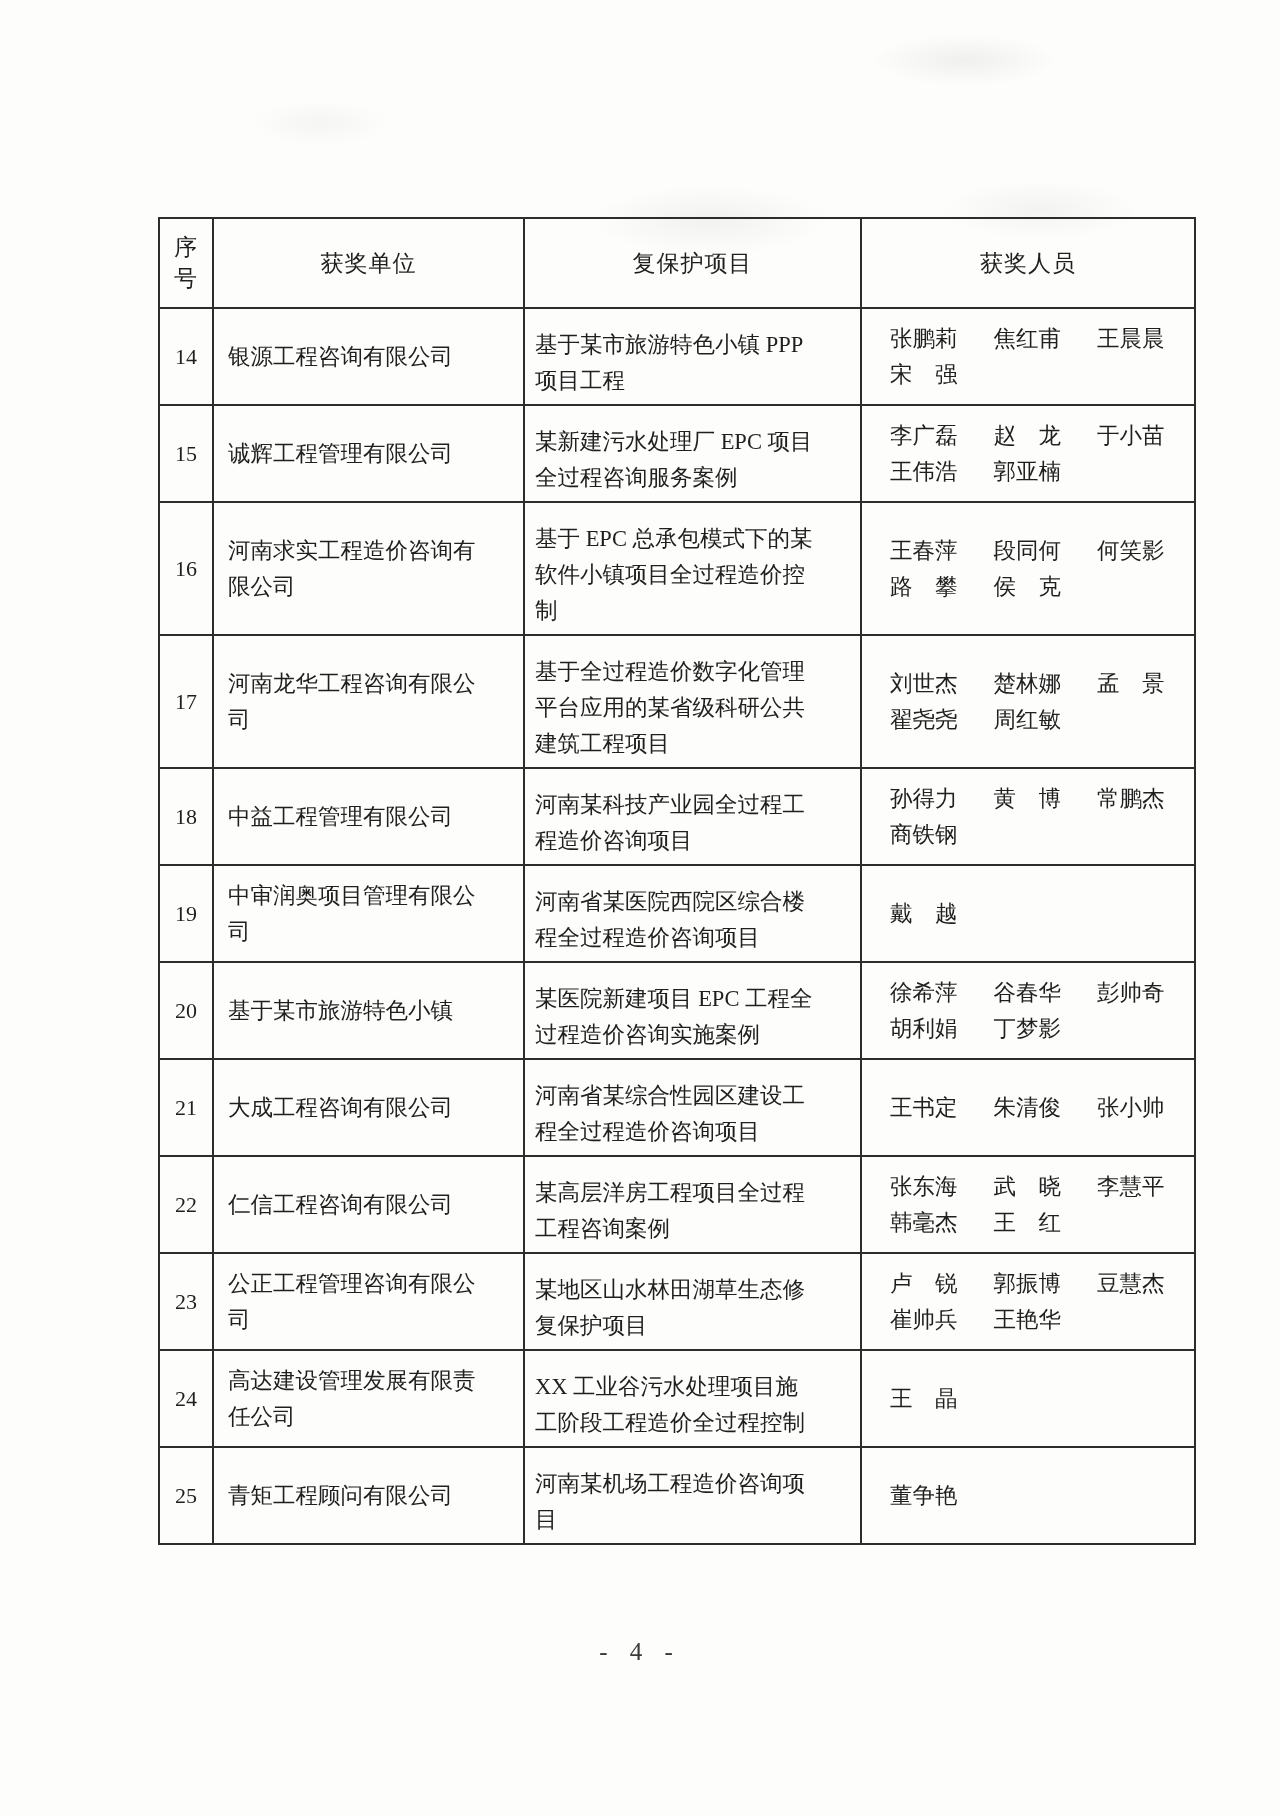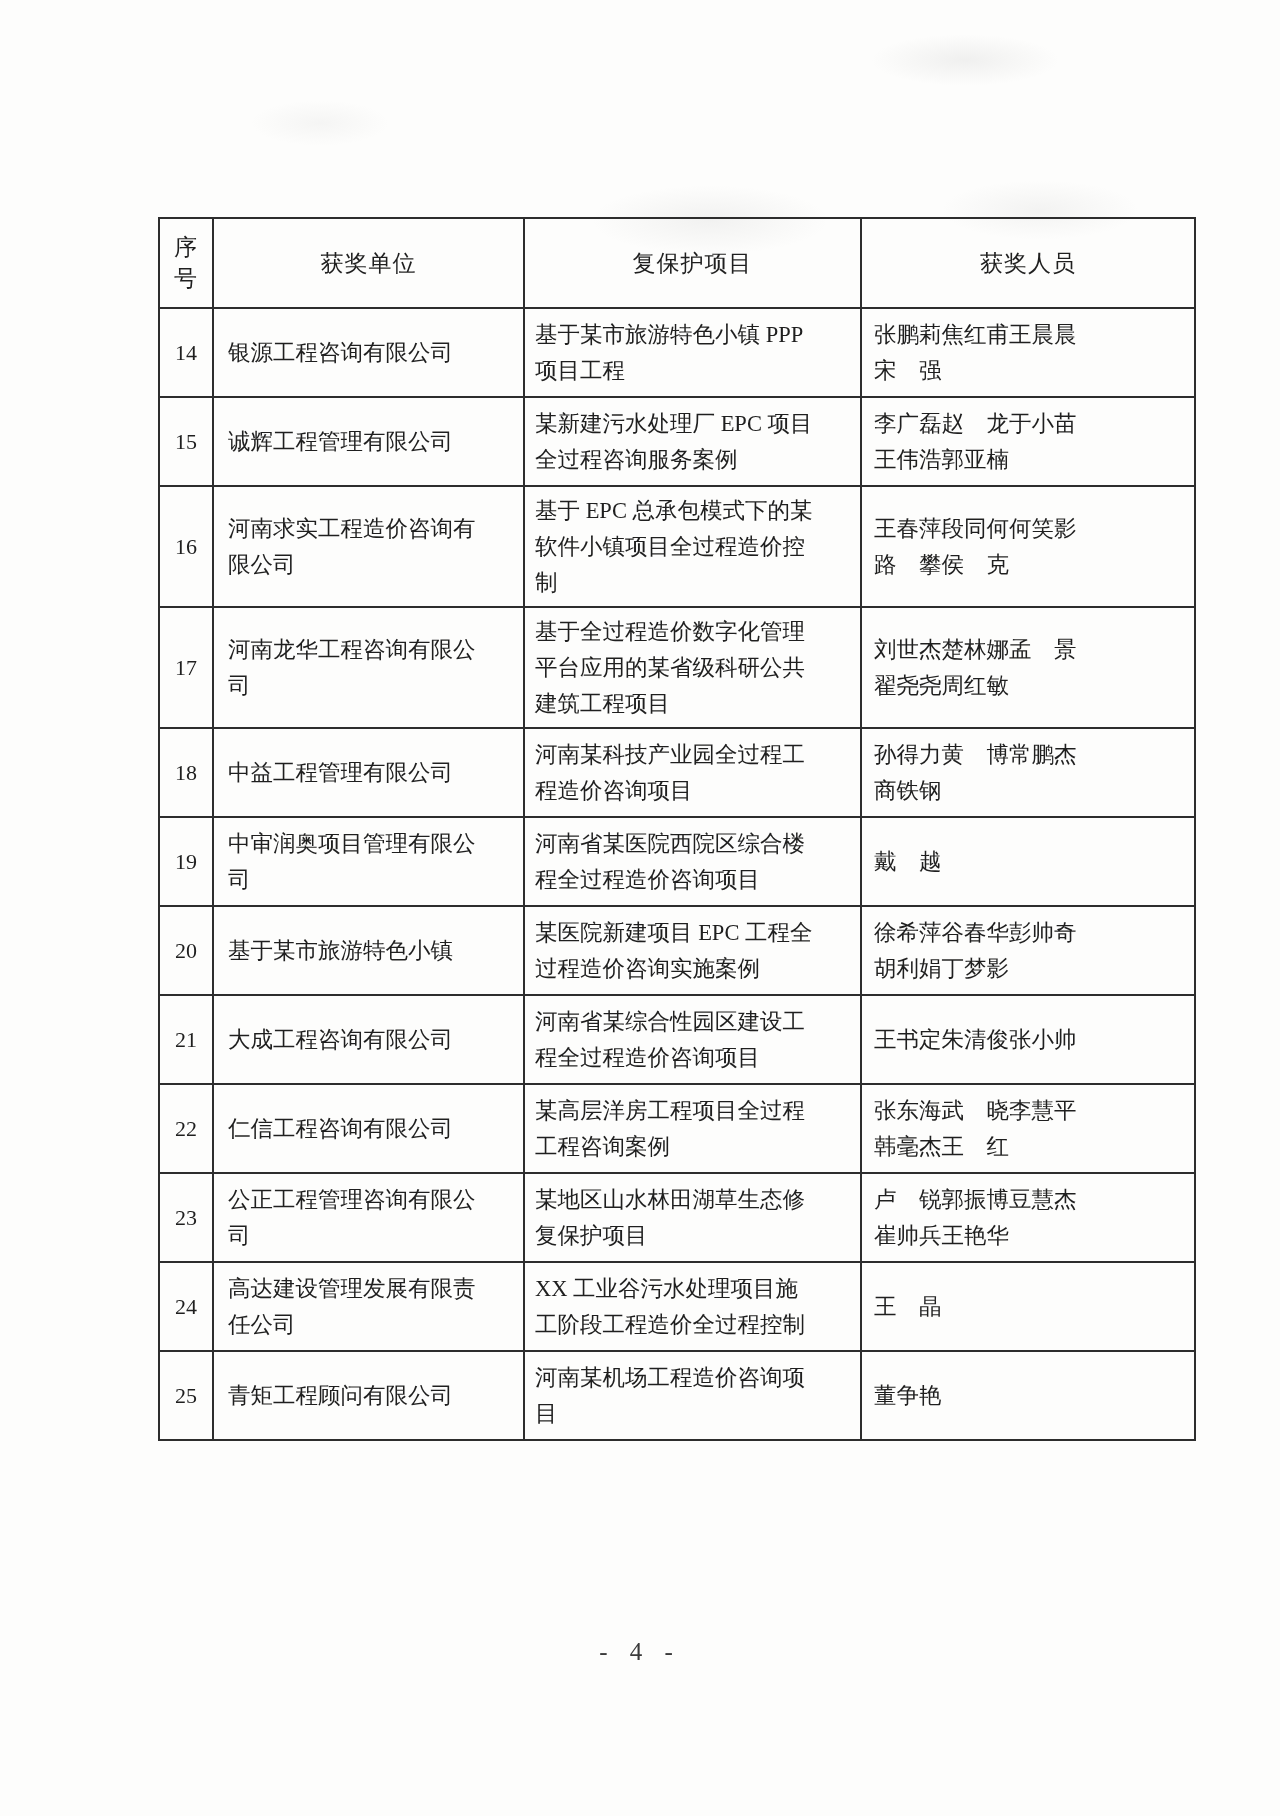--- a/index.html
+++ b/index.html
@@ -32,23 +32,23 @@
   thead tr{height:90px;}
   th{
     font-weight:normal;font-size:23px;text-align:center;
     letter-spacing:1px;
   }
   th.col-no{white-space:pre-line;line-height:31px;}
   tbody tr{height:89px;}
   td{font-size:22.5px;line-height:36px;}
   td.cell-no{text-align:center;font-size:22px;}
   td.cell-org{padding:5px 16px 5px 14px;white-space:pre-line;}
-  td.cell-case{padding:6px 6px 5px 10px;white-space:pre-line;}
+  td.cell-case{padding:18px 6px 5px 10px;white-space:pre-line;}
   td.cell-people{padding:5px 4px 5px 12px;}
-  .people-line{display:flex;}
+  .people-line{display:flex;gap:36px;margin-left:16px;}
   .person{white-space:pre;}
   
   .pageno{
     position:absolute;left:0;top:1638px;width:1280px;
     text-align:center;font-size:25px;color:#3a3a3a;
     letter-spacing:8px;
   }
 </style>
 </head>
 <body>

